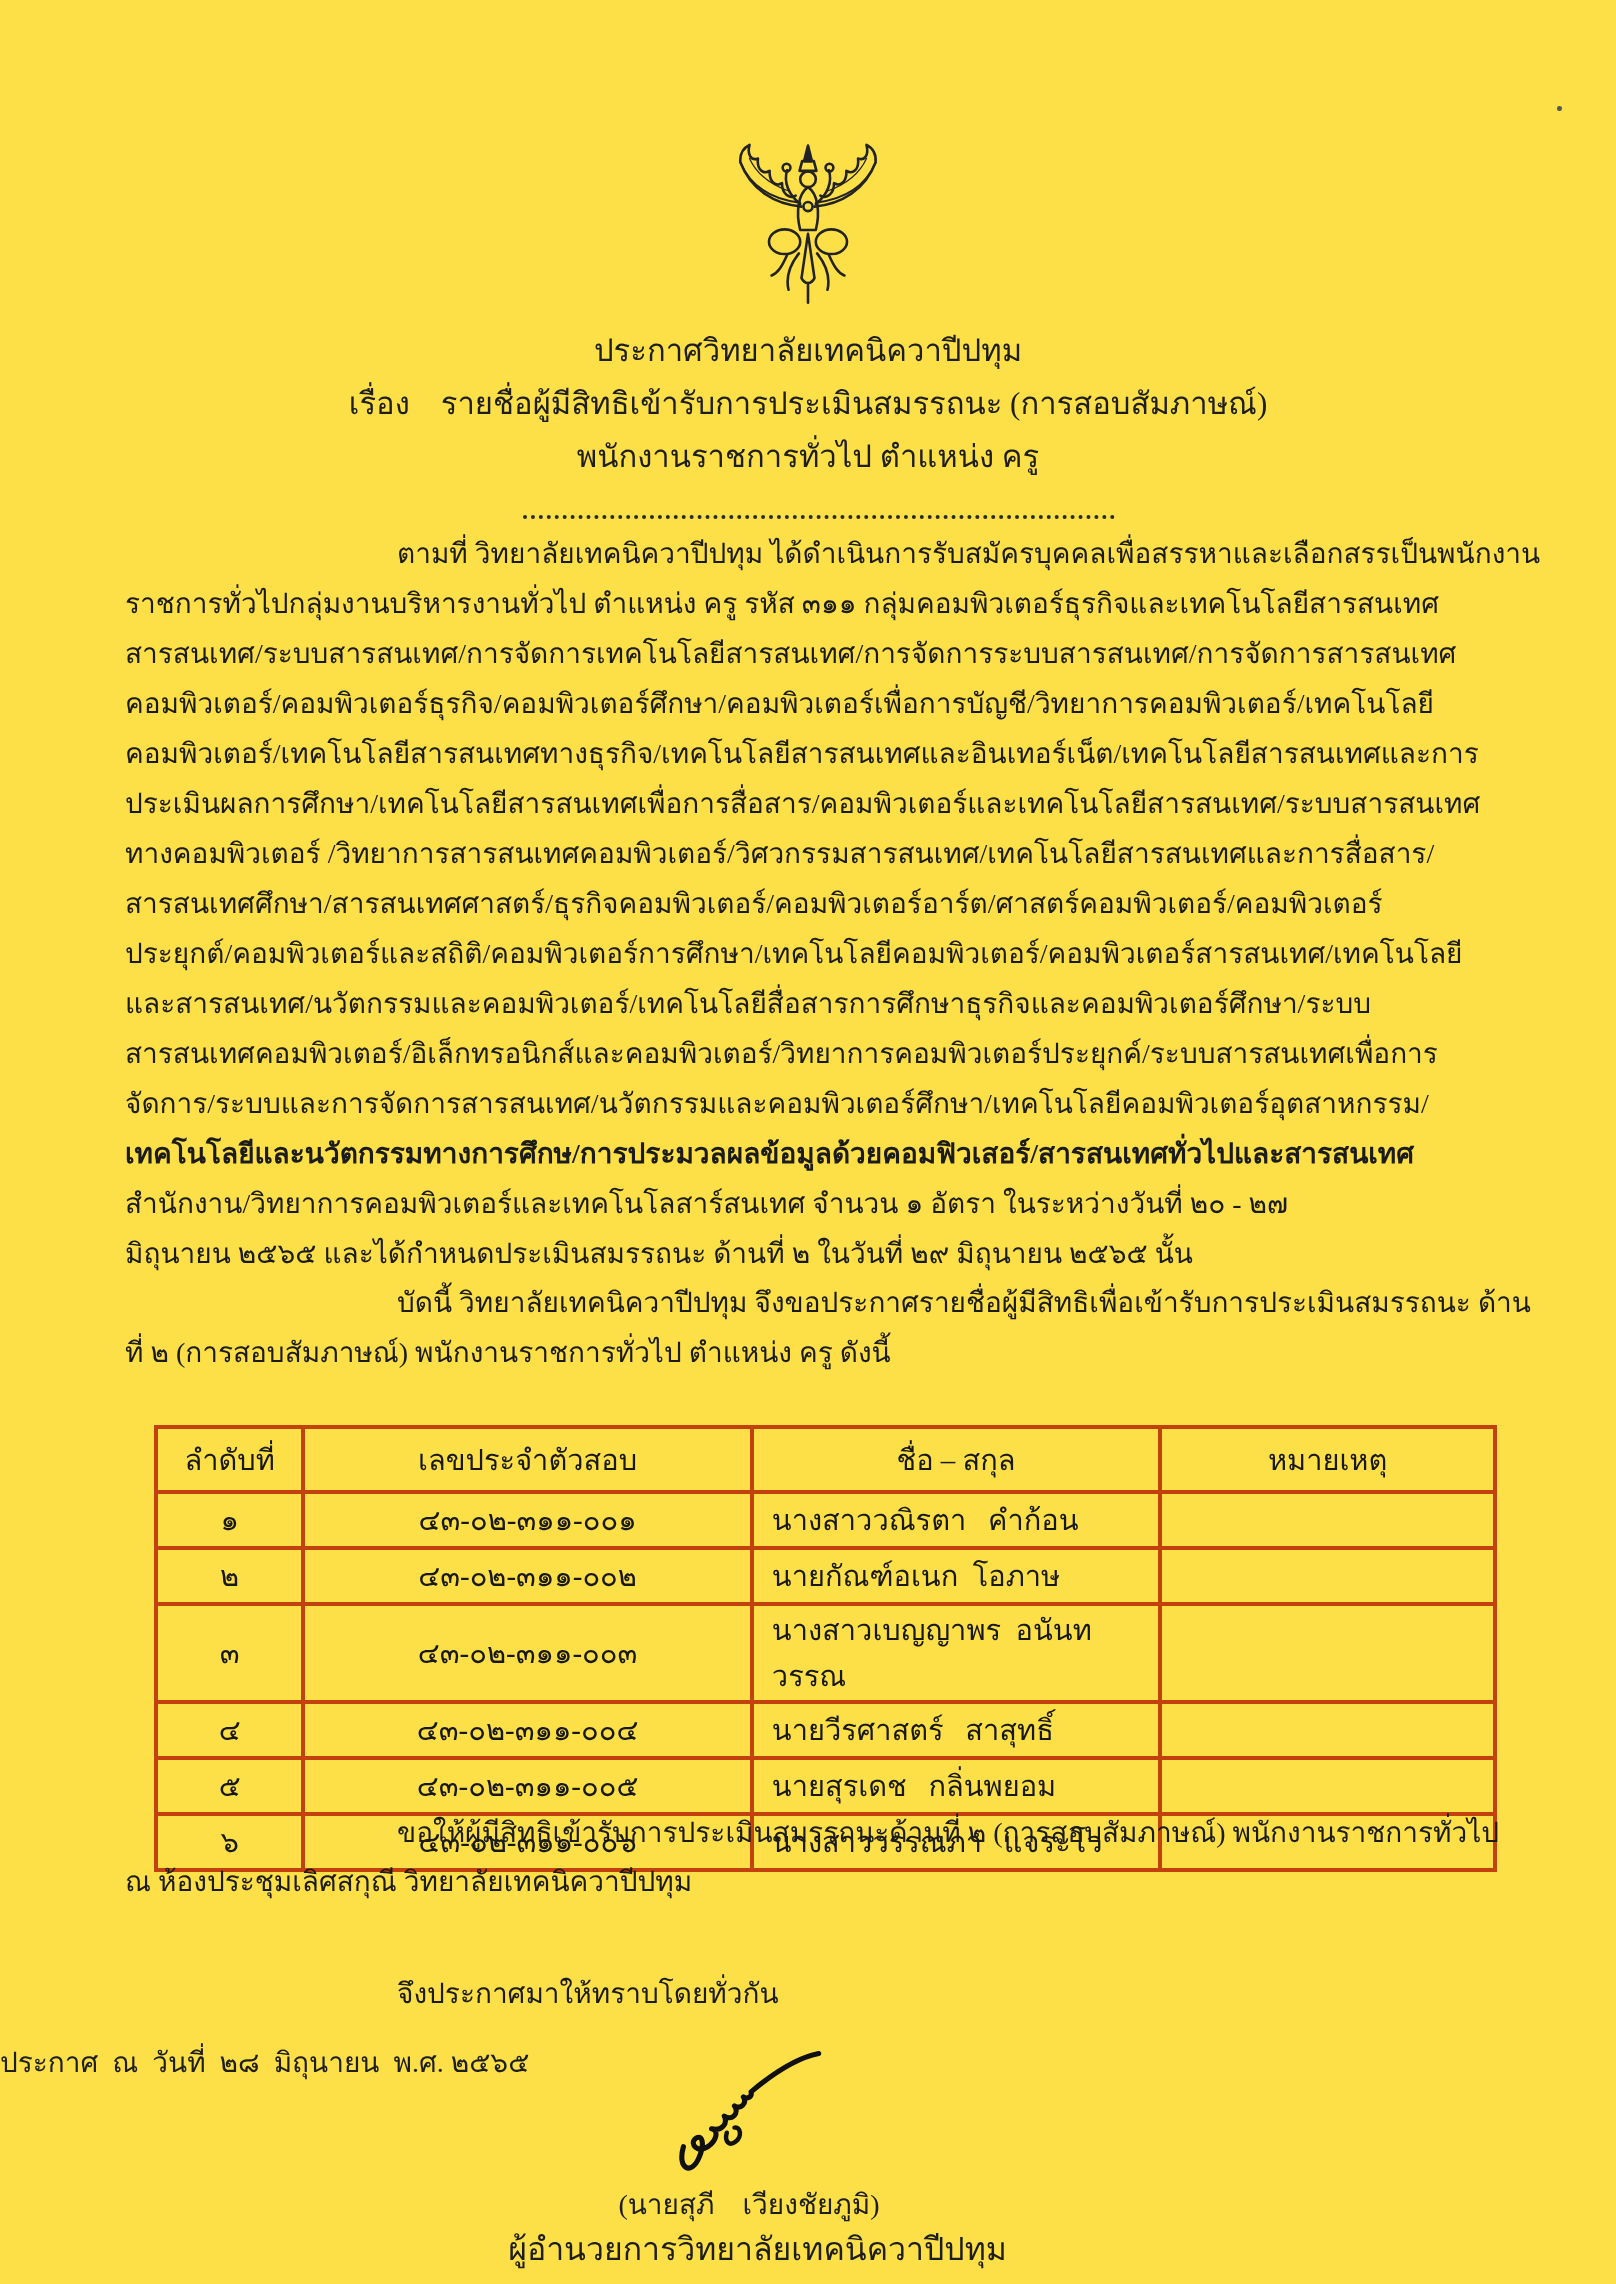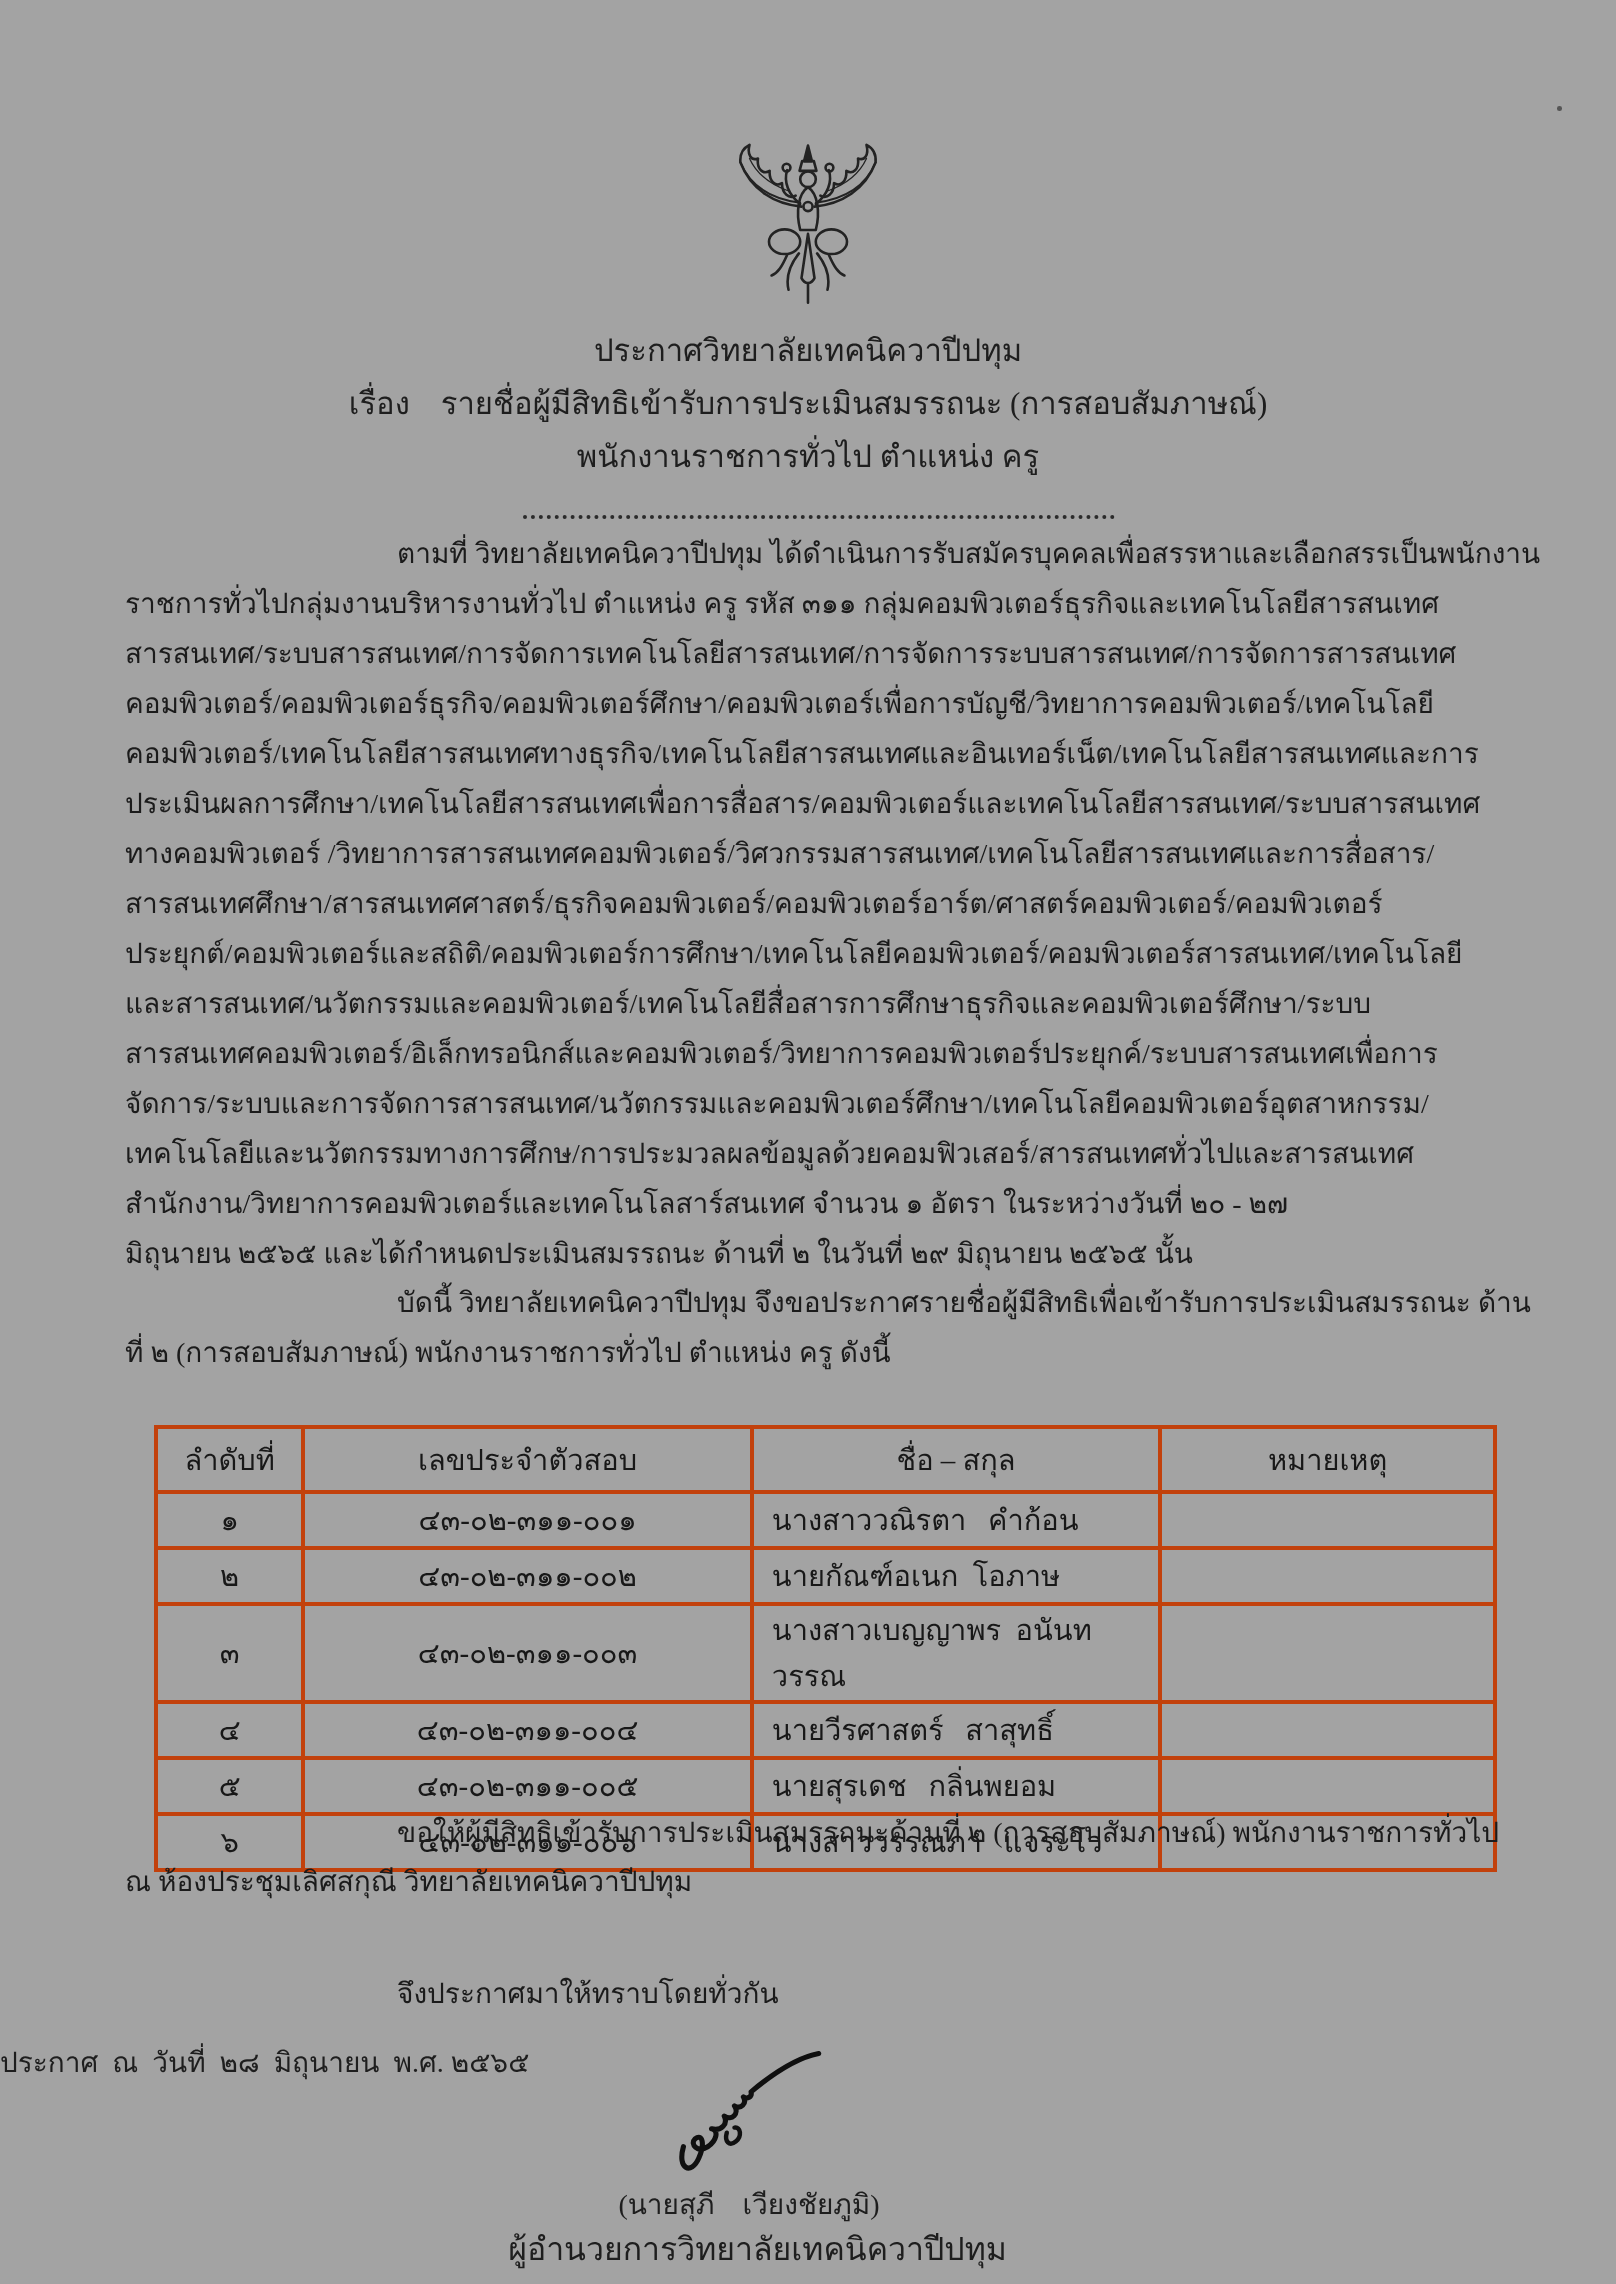--- a/index.html
+++ b/index.html
@@ -1,19 +1,19 @@
 <!DOCTYPE html>
 <html style="font-size:10.4px"><head>
 <meta charset="utf-8">
 <style>
   html,body{margin:0;padding:0;background:#e8e8e8;}
   #page{
     position:relative;
     width:1616px;height:2284px;
-    background:#a3a3a3;
+    background:#fde047;
     color:#1e1e1e;
     font-family:"Liberation Serif","DejaVu Serif",serif;
     overflow:hidden;
   }
   .sec{position:absolute;}
   .pre{white-space:pre-wrap;}
   .nowrap{white-space:nowrap;}
   
   .emblem{top:138px;left:50%;transform:translateX(-50%);width:195px;height:184px;}
   .emblem svg{width:100%;height:100%;}
@@ -101,21 +101,21 @@
     <div class="bline fit pre" style="white-space: nowrap; letter-spacing: 0px;">สารสนเทศ/ระบบสารสนเทศ/การจัดการเทคโนโลยีสารสนเทศ/การจัดการระบบสารสนเทศ/การจัดการสารสนเทศ</div>
     <div class="bline fit pre" style="white-space: nowrap; letter-spacing: 0px;">คอมพิวเตอร์/คอมพิวเตอร์ธุรกิจ/คอมพิวเตอร์ศึกษา/คอมพิวเตอร์เพื่อการบัญชี/วิทยาการคอมพิวเตอร์/เทคโนโลยี</div>
     <div class="bline fit pre" style="white-space: nowrap; letter-spacing: 0px;">คอมพิวเตอร์/เทคโนโลยีสารสนเทศทางธุรกิจ/เทคโนโลยีสารสนเทศและอินเทอร์เน็ต/เทคโนโลยีสารสนเทศและการ</div>
     <div class="bline fit pre" style="white-space: nowrap; letter-spacing: 0px;">ประเมินผลการศึกษา/เทคโนโลยีสารสนเทศเพื่อการสื่อสาร/คอมพิวเตอร์และเทคโนโลยีสารสนเทศ/ระบบสารสนเทศ</div>
     <div class="bline fit pre" style="white-space: nowrap; letter-spacing: 0px;">ทางคอมพิวเตอร์ /วิทยาการสารสนเทศคอมพิวเตอร์/วิศวกรรมสารสนเทศ/เทคโนโลยีสารสนเทศและการสื่อสาร/</div>
     <div class="bline fit pre" style="white-space: nowrap; letter-spacing: 0px;">สารสนเทศศึกษา/สารสนเทศศาสตร์/ธุรกิจคอมพิวเตอร์/คอมพิวเตอร์อาร์ต/ศาสตร์คอมพิวเตอร์/คอมพิวเตอร์</div>
     <div class="bline fit pre" style="white-space: nowrap; letter-spacing: 0px;">ประยุกต์/คอมพิวเตอร์และสถิติ/คอมพิวเตอร์การศึกษา/เทคโนโลยีคอมพิวเตอร์/คอมพิวเตอร์สารสนเทศ/เทคโนโลยี</div>
     <div class="bline fit pre" style="white-space: nowrap; letter-spacing: 0px;">และสารสนเทศ/นวัตกรรมและคอมพิวเตอร์/เทคโนโลยีสื่อสารการศึกษาธุรกิจและคอมพิวเตอร์ศึกษา/ระบบ</div>
     <div class="bline fit pre" style="white-space: nowrap; letter-spacing: 0px;">สารสนเทศคอมพิวเตอร์/อิเล็กทรอนิกส์และคอมพิวเตอร์/วิทยาการคอมพิวเตอร์ประยุกค์/ระบบสารสนเทศเพื่อการ</div>
     <div class="bline fit pre" style="white-space: nowrap; letter-spacing: 0px;">จัดการ/ระบบและการจัดการสารสนเทศ/นวัตกรรมและคอมพิวเตอร์ศึกษา/เทคโนโลยีคอมพิวเตอร์อุตสาหกรรม/</div>
-    <div class="bline fit pre" style="white-space: nowrap; letter-spacing: 0px;">เทคโนโลยีและนวัตกรรมทางการศึกษ/การประมวลผลข้อมูลด้วยคอมฟิวเสอร์/สารสนเทศทั่วไปและสารสนเทศ</div>
+    <div class="bline fit pre" style="white-space: nowrap; letter-spacing: 0px; font-weight: bold;">เทคโนโลยีและนวัตกรรมทางการศึกษ/การประมวลผลข้อมูลด้วยคอมฟิวเสอร์/สารสนเทศทั่วไปและสารสนเทศ</div>
     <div class="bline fit pre" style="white-space: nowrap; letter-spacing: 0px;">สำนักงาน/วิทยาการคอมพิวเตอร์และเทคโนโลสาร์สนเทศ   จำนวน  ๑  อัตรา  ในระหว่างวันที่   ๒๐ - ๒๗</div>
     <div class="bline pre nowrap">มิถุนายน ๒๕๖๕  และได้กำหนดประเมินสมรรถนะ  ด้านที่ ๒    ในวันที่   ๒๙  มิถุนายน ๒๕๖๕  นั้น</div>
   </div>
 
   <div class="sec p2 bodytxt">
     <div class="bline fit indent pre" style="white-space: nowrap; letter-spacing: 0px;">บัดนี้  วิทยาลัยเทคนิควาปีปทุม  จึงขอประกาศรายชื่อผู้มีสิทธิเพื่อเข้ารับการประเมินสมรรถนะ   ด้าน</div>
     <div class="bline pre nowrap">ที่  ๒ (การสอบสัมภาษณ์) พนักงานราชการทั่วไป  ตำแหน่ง ครู   ดังนี้</div>
   </div>
 
   <div class="sec tablewrap">

